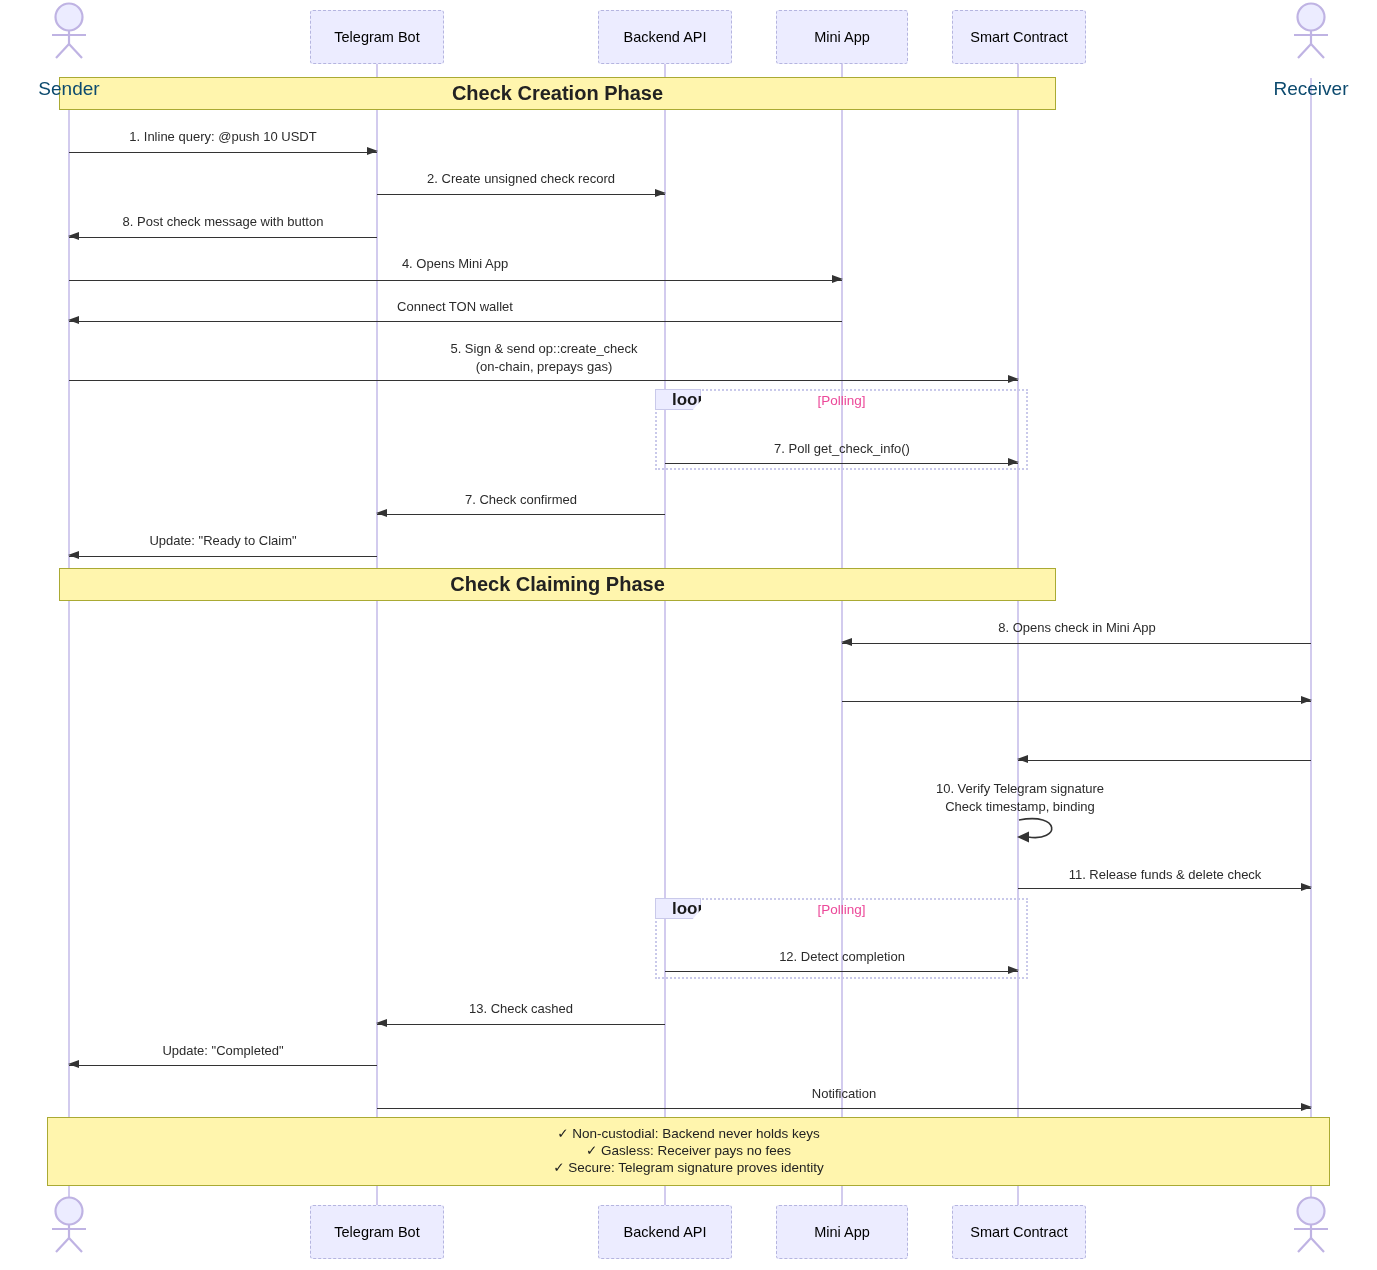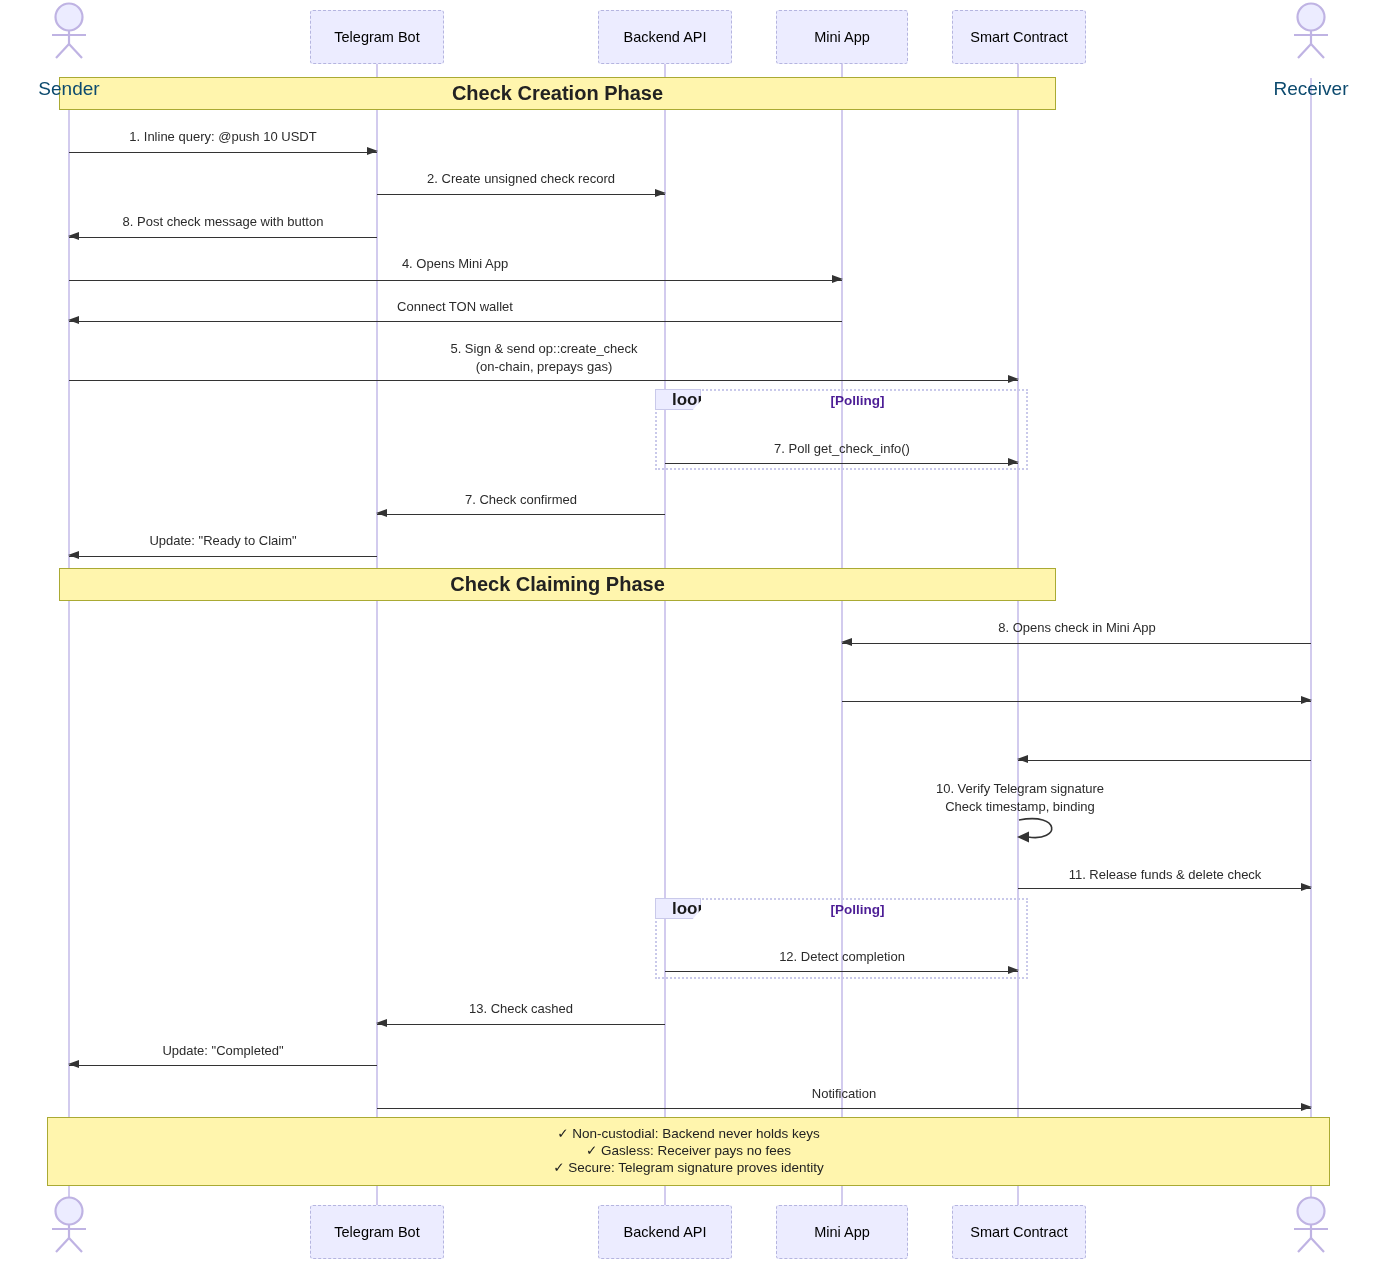--- a/index.html
+++ b/index.html
@@ -29,21 +29,21 @@
   }
   .loopbox{position:absolute;border:2px dotted #c9c9ea;z-index:1;box-sizing:border-box;background:transparent;}
   .looptab{
     position:absolute;left:-2px;top:-2px;width:46px;height:21px;background:#ECECFF;
     border:1px solid #c9c9ea;box-sizing:border-box;font-size:17px;font-weight:600;
     padding-left:16px;line-height:19px;color:#1a1a1a;
     clip-path:polygon(0 0,100% 0,100% 55%,82% 100%,0 100%);
   }
   .loopcond{
     position:absolute;left:50%;top:2px;transform:translateX(-50%);
-    font-size:13.5px;font-weight:700;color:#4c1d95;margin-left:16px;
+    font-size:13.5px;font-weight:400;color:#ec4899;
   }
   .arrow{position:absolute;height:0;border-top:1.6px solid #333;z-index:2;}
   .arrow.right::after{
     content:"";position:absolute;right:-1px;top:-5.6px;width:0;height:0;
     border-style:solid;border-width:4.5px 0 4.5px 11px;
     border-color:transparent transparent transparent #333;
   }
   .arrow.left::before{
     content:"";position:absolute;left:-1px;top:-5.6px;width:0;height:0;
     border-style:solid;border-width:4.5px 11px 4.5px 0;

